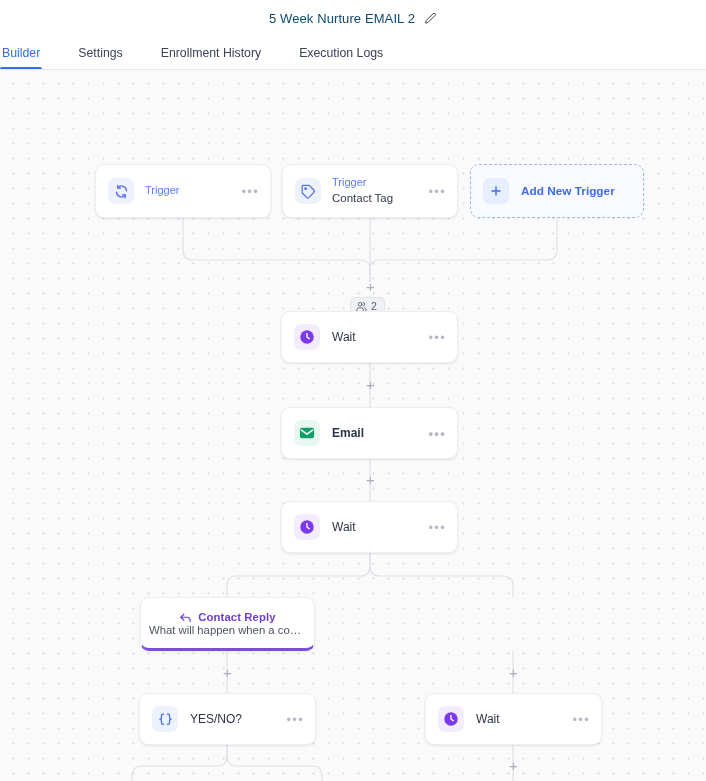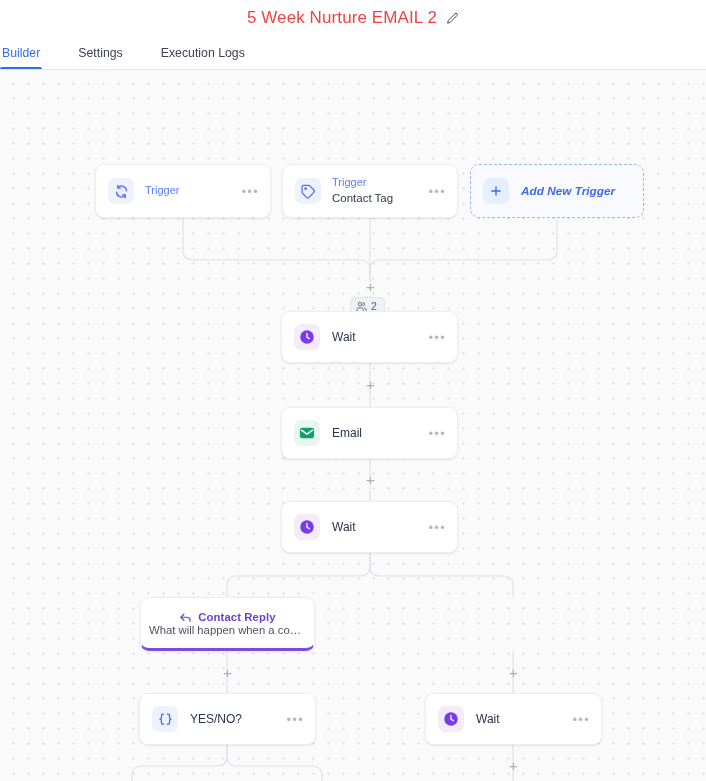--- a/index.html
+++ b/index.html
@@ -13,22 +13,22 @@
   
   .header {
     height: 36px;
     background: #ffffff;
     display: flex;
     align-items: center;
     justify-content: center;
     position: relative;
   }
   .wf-title {
-    font-size: 17px;
-    color: #ef4444;
+    font-size: 13px;
+    color: #0c4a6e;
     font-weight: 400;
     letter-spacing: .1px;
   }
   .edit-icon {
     margin-left: 9px;
     display: inline-flex;
     align-items: center;
     cursor: pointer;
   }
 
@@ -179,20 +179,21 @@
   <span class="edit-icon">
     <svg width="13" height="13" viewBox="0 0 24 24" fill="none" stroke="#3c4257" stroke-width="1.8" stroke-linecap="round" stroke-linejoin="round">
       <path d="M17 3a2.4 2.4 0 0 1 3.4 3.4L7.5 19.3 3 20.5l1.2-4.5z"></path>
     </svg>
   </span>
 </div>
 
 <div class="tabbar">
   <div class="tab active">Builder</div>
   <div class="tab">Settings</div>
+  <div class="tab">Enrollment History</div>
   <div class="tab">Execution Logs</div>
 </div>
 
 <div class="canvas">
 
   <svg class="wires">
     <g fill="none" stroke="#dfe1e7" stroke-width="1.2">
 
       <path d="M183 148 L183 180 Q183 190 193 190 L360 190 Q370 190 370 200 L370 212"></path>
       <path d="M370 148 L370 212"></path>
@@ -240,21 +241,21 @@
         <circle cx="7.4" cy="7.4" r="1.2"></circle>
       </svg>
     </span>
     <span class="tg-text">
       <span class="tg-kind">Trigger</span>
       <span class="tg-name">Contact Tag</span>
     </span>
     <span class="dots">•••</span>
   </div>
 
-  <div class="add-trigger" style="left:470px; top:94px;font-style:italic;">
+  <div class="add-trigger" style="left:470px; top:94px;">
     <span class="ic">
       <svg width="14" height="14" viewBox="0 0 24 24" fill="none" stroke="#3f6ae8" stroke-width="2.4" stroke-linecap="round">
         <line x1="12" y1="5" x2="12" y2="19"></line>
           <line x1="5" y1="12" x2="19" y2="12"></line>
       </svg>
     </span>
     <span class="label">Add New Trigger</span>
   </div>
 
   <div class="plus" style="left:363px; top:209px;">+</div>
@@ -275,21 +276,21 @@
         <circle cx="12" cy="12" r="9" fill="#7c3aed"></circle>
         <path d="M12 7.2v5.1l3.1 1.9" fill="none" stroke="#ffffff" stroke-width="1.8" stroke-linecap="round" stroke-linejoin="round"></path>
       </svg>
     </span>
     <span class="label">Wait</span>
     <span class="dots">•••</span>
   </div>
 
   <div class="plus" style="left:363px; top:307px;">+</div>
 
-  <div class="node step-card" style="left:281px; top:337px;">
+  <div class="node step-card" style="left:281px; top:337px;font-weight:bold;">
     <span class="ic" style="background:#e8f8f0;">
       <svg width="18" height="18" viewBox="0 0 24 24">
         <rect x="2.5" y="5" width="19" height="14" rx="3" fill="#12a06a"></rect>
         <path d="M4.5 8.2 12 13.6l7.5-5.4" fill="none" stroke="#ffffff" stroke-width="1.9" stroke-linecap="round" stroke-linejoin="round"></path>
       </svg>
     </span>
     <span class="label">Email</span>
     <span class="dots">•••</span>
   </div>
 

